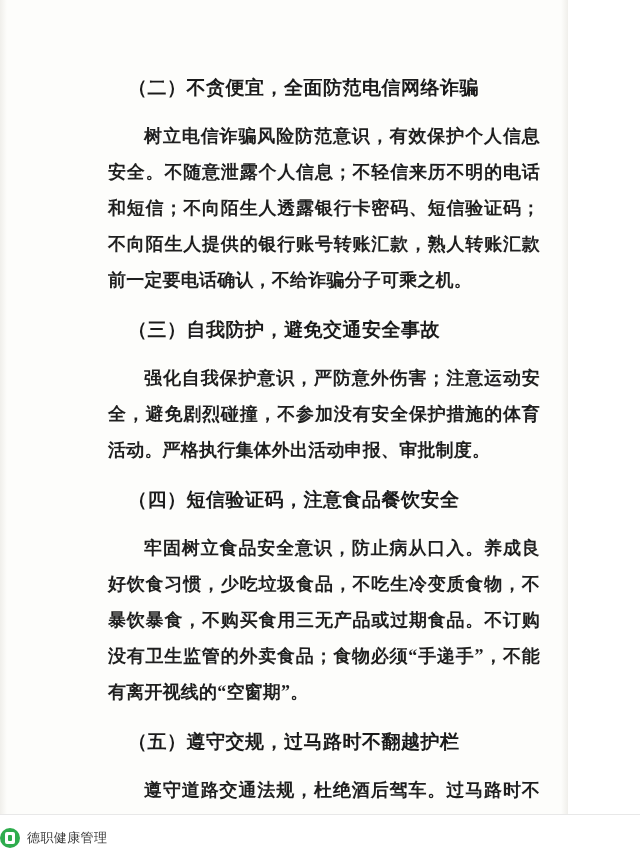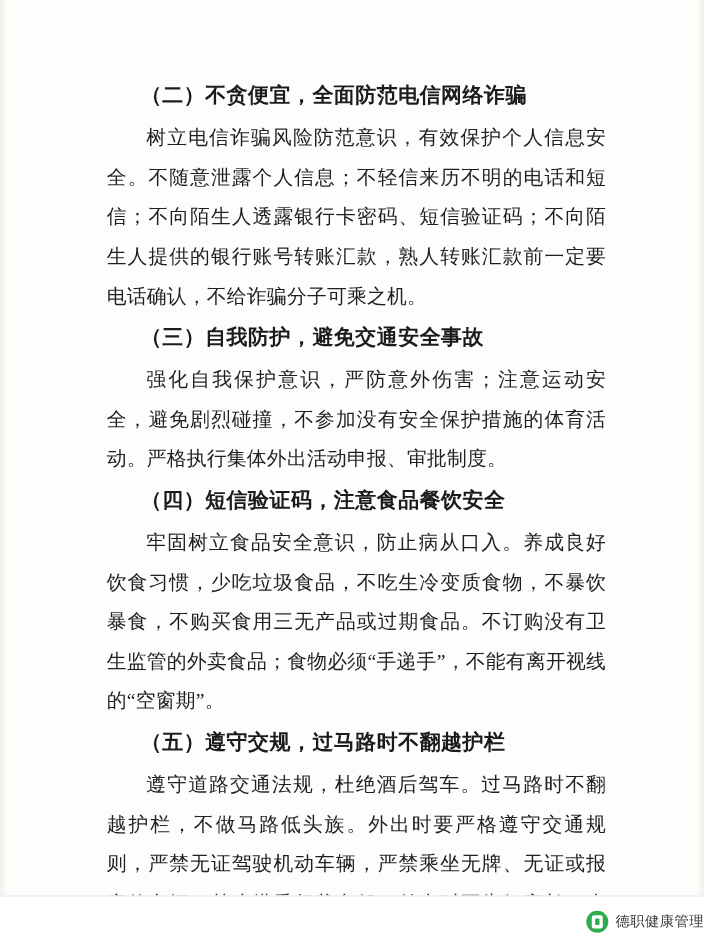--- a/index.html
+++ b/index.html
@@ -11,21 +11,21 @@
     height: 861px;
     background: #ffffff;
     font-family: "Liberation Serif", serif;
     overflow: hidden;
     position: relative;
   }
   .page {
     position: absolute;
     left: 0;
     top: 0;
-    width: 640px;
+    width: 568px;
     height: 861px;
     background: #fdfdfb;
   }
   .content {
     position: absolute;
     left: 96px;
     top: 68px;
     width: 456px;
   }
   .heading {
@@ -40,37 +40,38 @@
     white-space: nowrap;
   }
   .para {
     font-family: "Liberation Serif", serif;
     font-size: 18px;
     line-height: 36px;
     color: #1f1f1f;
     text-indent: 36px;
     text-align: justify;
     text-justify: inter-ideograph;
-    margin: 1px;
+    margin: 12px;
     letter-spacing: 0.2px;
+    font-weight: bold;
   }
   .block {
     margin-bottom: 0px;
   }
   .footer {
     position: absolute;
     left: 0;
     bottom: 0;
     width: 640px;
     height: 46px;
     background: #ffffff;
     border-top: 1px solid #e8e8e8;
     display: flex;
     align-items: center;
-    justify-content: flex-end;
+    justify-content: flex-start;
   }
   .footer-inner {
     display: flex;
     align-items: center;
     gap: 7px;
   }
   .footer-logo {
     width: 20px;
     height: 20px;
     border-radius: 50%;

